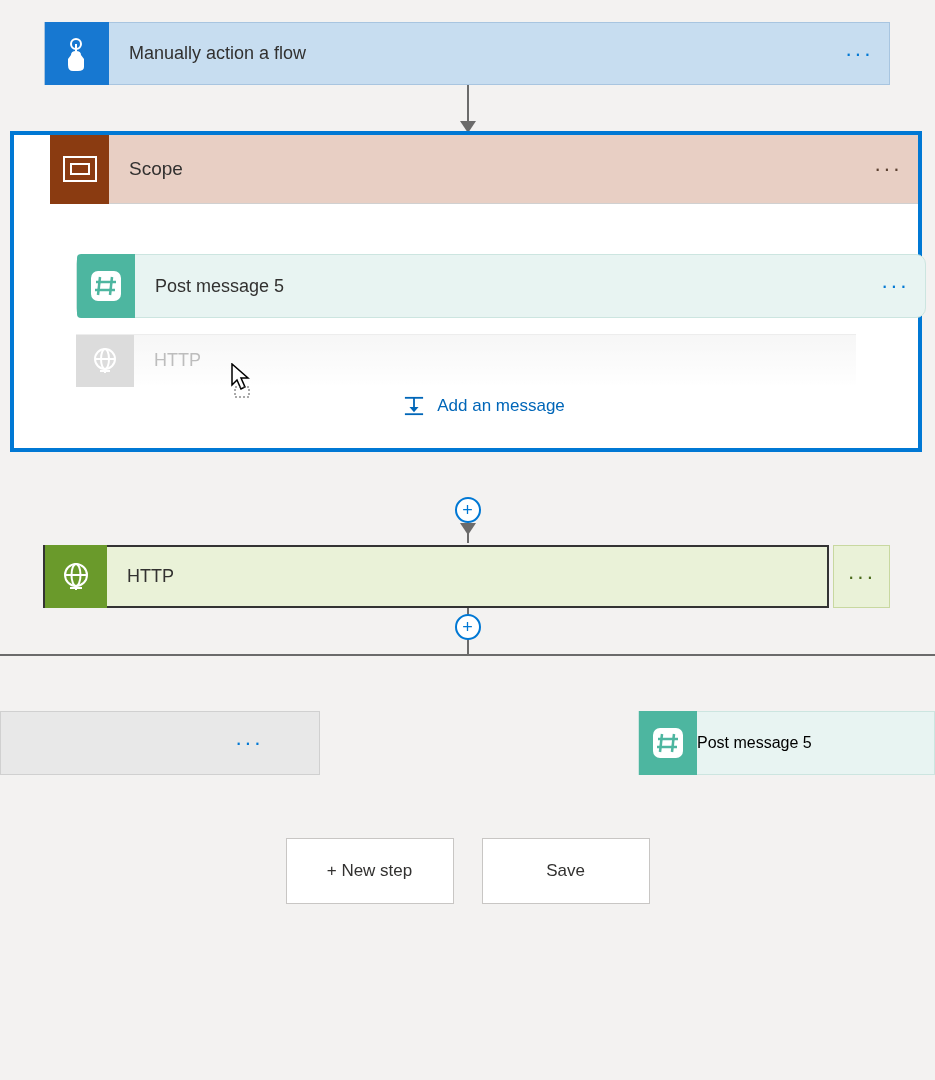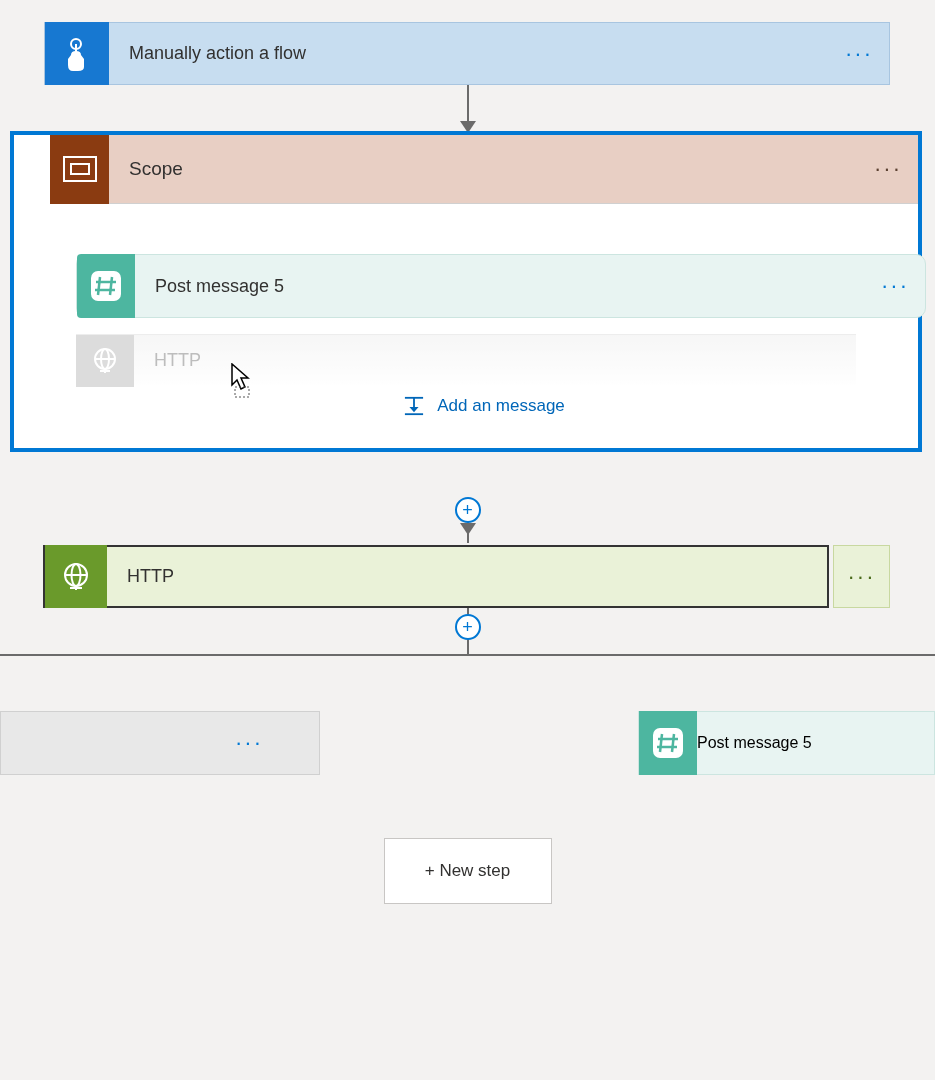--- a/index.html
+++ b/index.html
@@ -399,20 +399,21 @@
         <line x1="23" y1="8" x2="21" y2="26" stroke="#4db6a0" stroke-width="2.5"></line>
         <line x1="7" y1="13" x2="27" y2="13" stroke="#4db6a0" stroke-width="2.5"></line>
         <line x1="6" y1="21" x2="26" y2="21" stroke="#4db6a0" stroke-width="2.5"></line>
       </svg>
     </div>
     <div class="card-label">Post message 5</div>
   </div>
 
   <div class="bottom-buttons">
     <button class="pa-button">+ New step</button>
+    <button class="pa-button">Save</button>
   </div>
 
   <div class="cursor">
     <svg width="26" height="36" viewBox="0 0 26 36">
       <path d="M1 1 L1 22 L6 17 L10 26 L14 24 L10 15 L17 15 Z" fill="#fff" stroke="#000" stroke-width="1.5"></path>
       <rect x="4" y="24" width="14" height="10" fill="none" stroke="#555" stroke-width="1" stroke-dasharray="2 2"></rect>
     </svg>
   </div>
 
 </div>

